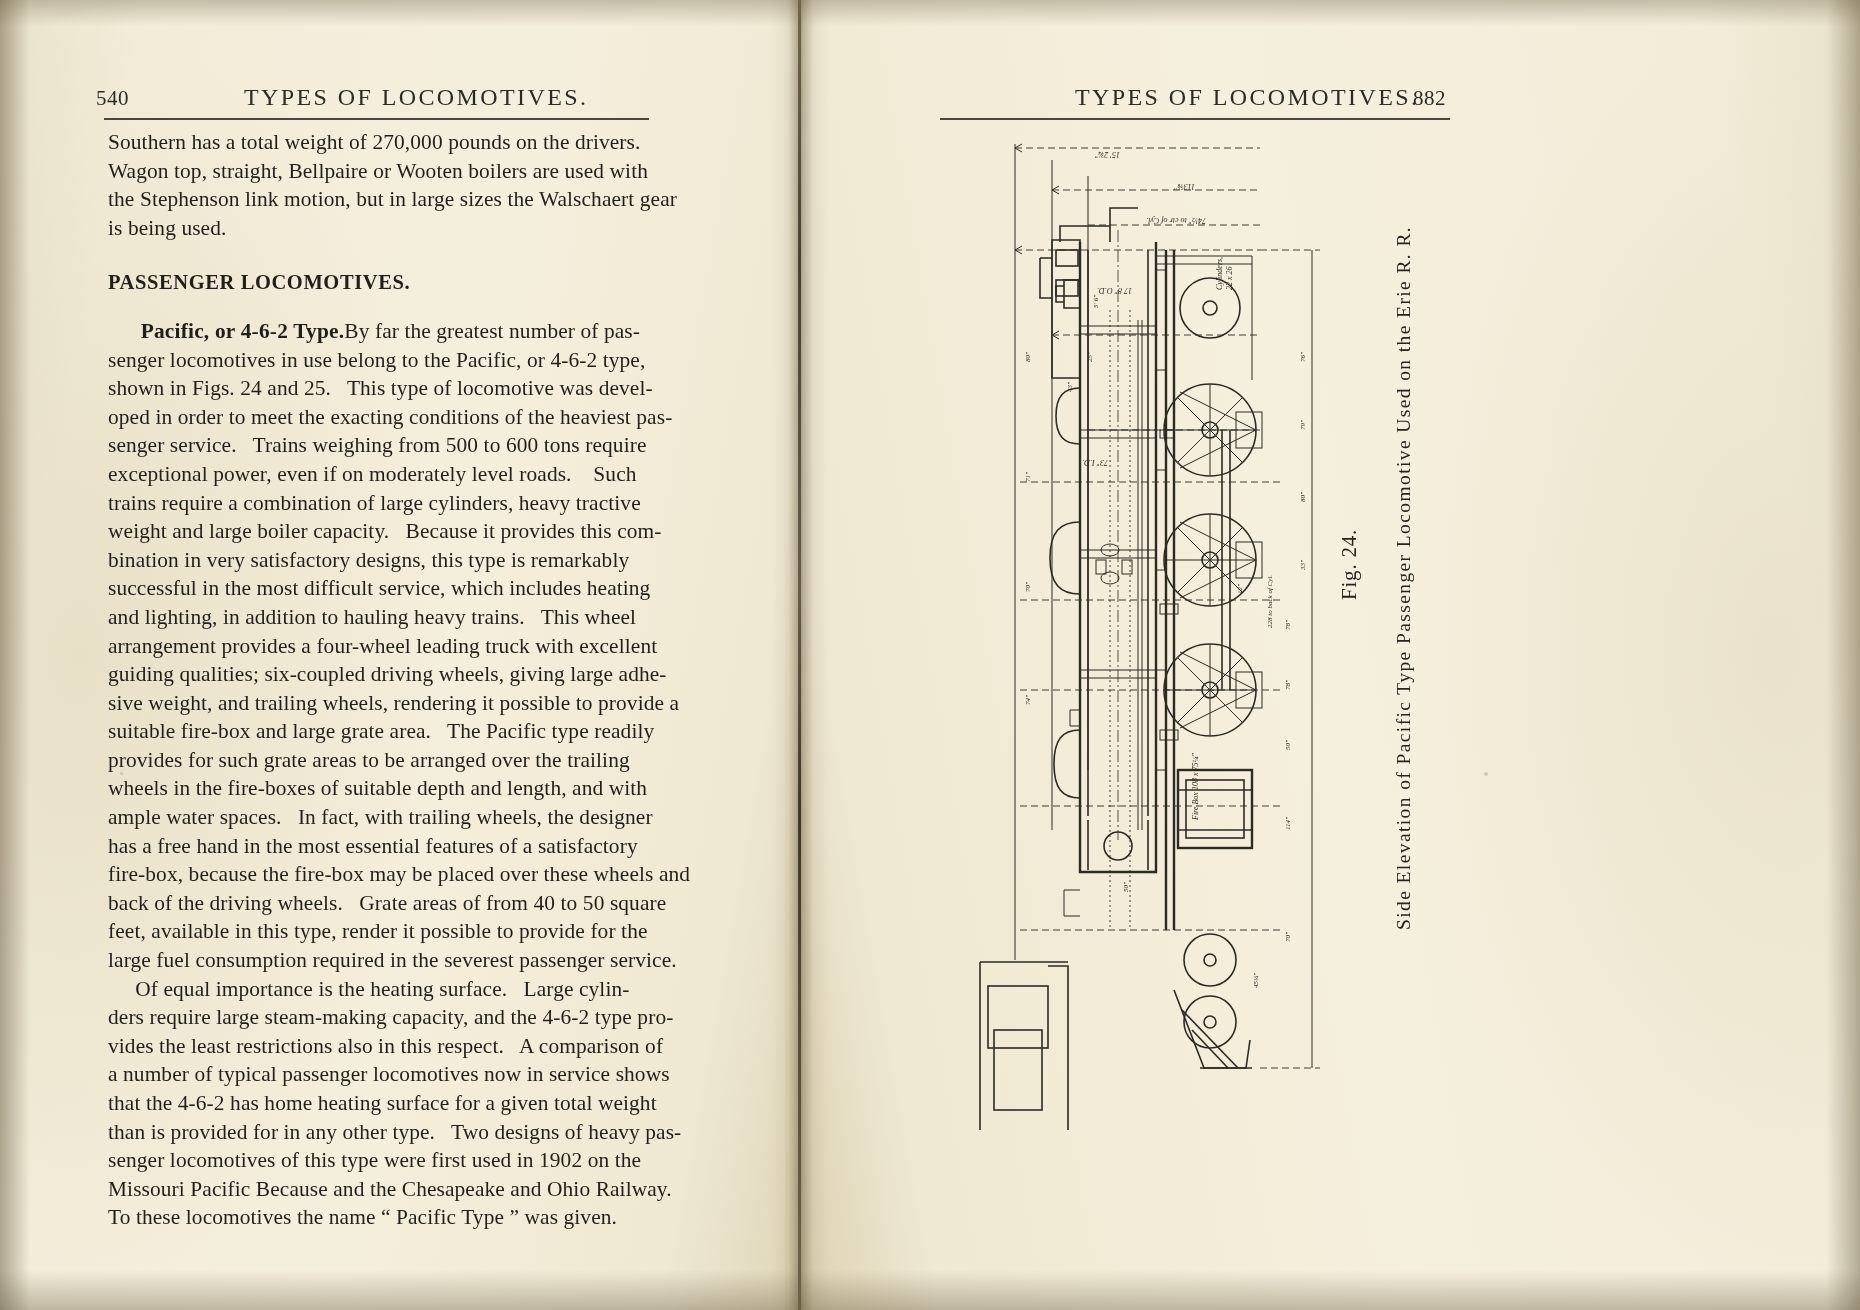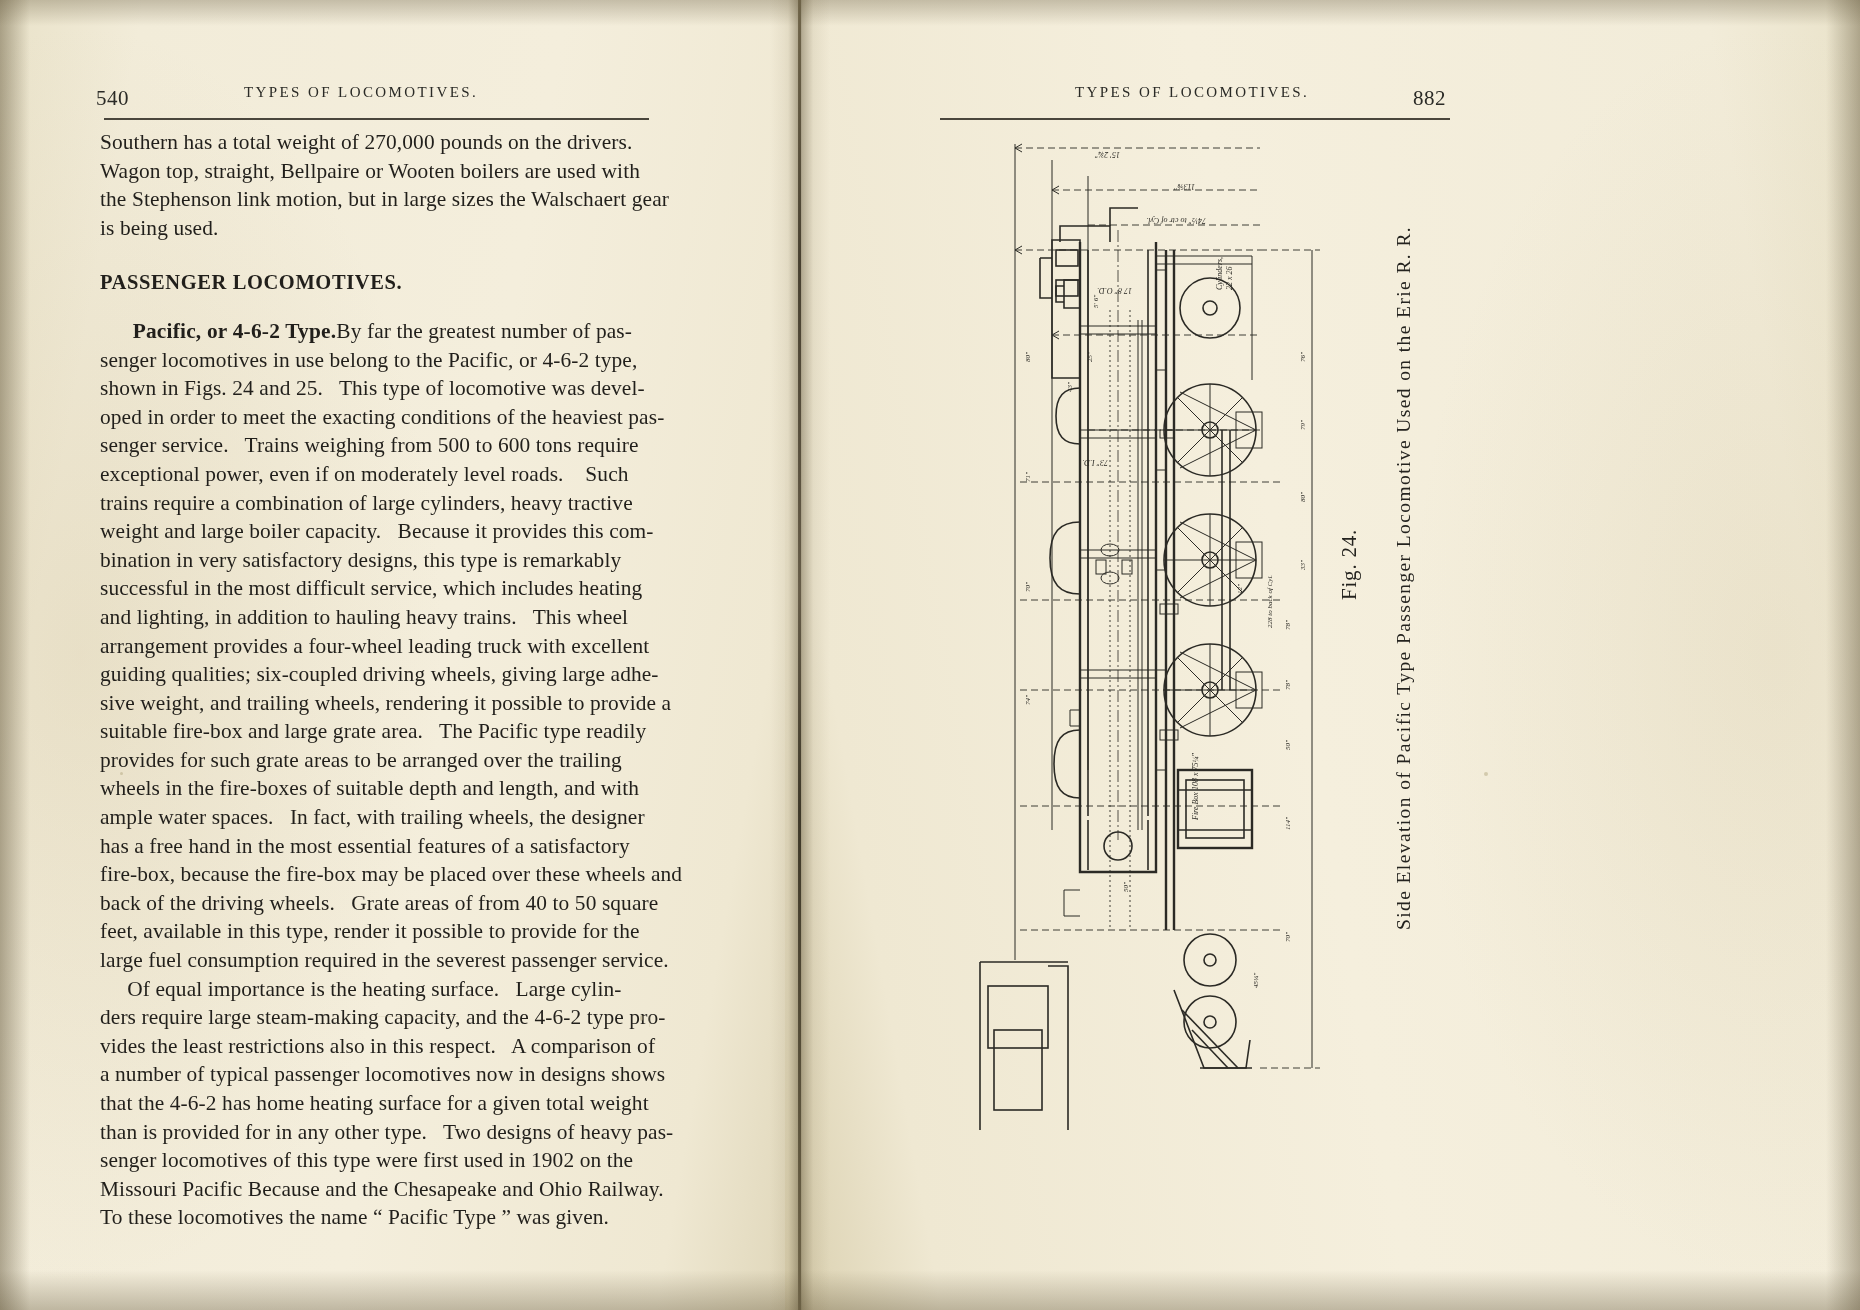--- a/index.html
+++ b/index.html
@@ -39,25 +39,25 @@
   .edge-dark.r{right:0;width:34px;background:linear-gradient(270deg,rgba(90,78,50,.42),rgba(90,78,50,0));}
   .edge-top{position:absolute;left:0;right:0;top:0;height:26px;background:linear-gradient(180deg,rgba(90,78,50,.30),rgba(90,78,50,0));}
   .edge-bot{position:absolute;left:0;right:0;bottom:0;height:40px;background:linear-gradient(0deg,rgba(90,78,50,.34),rgba(90,78,50,0));}
 
   
   .showthru{position:absolute;color:#b9ad88;opacity:.30;font-size:13px;letter-spacing:.5px;}
 
   
   .runhead{position:absolute;color:#2a2a26;}
   .folio{font-size:21px;letter-spacing:.5px;}
-  .runtitle{font-size:15px;letter-spacing:2.4px;}
+  .runtitle{font-size:24px;letter-spacing:2.4px;}
   .rule{position:absolute;height:2px;background:#4a463c;}
 
   
-  .col{position:absolute;left:100px;top:128px;width:545px;
+  .col{position:absolute;left:108px;top:128px;width:545px;
     color:#211f1b;font-size:21.4px;line-height:28.6px;letter-spacing:.1px;}
   .col p{margin:0;}
   .line{white-space:pre;display:block;}
   .xhead{display:block;text-align:left;font-weight:bold;letter-spacing:.6px;
     font-size:20.5px;margin:26px 0 20px 0;}
   .runin{font-weight:bold;letter-spacing:.2px;}
 
   
   .figwrap{position:absolute;left:960px;top:130px;width:430px;height:1000px;}
   .figcanvas{position:absolute;left:0;top:0;}
@@ -121,21 +121,21 @@
       <span class="line">fire-box, because the fire-box may be placed over these wheels and</span>
       <span class="line">back of the driving wheels.   Grate areas of from 40 to 50 square</span>
       <span class="line">feet, available in this type, render it possible to provide for the</span>
       <span class="line">large fuel consumption required in the severest passenger service.</span>
     </p>
 
     <p>
       <span class="line">     <span>Of equal importance is the heating surface.   Large cylin-</span></span>
       <span class="line">ders require large steam-making capacity, and the 4-6-2 type pro-</span>
       <span class="line">vides the least restrictions also in this respect.   A comparison of</span>
-      <span class="line">a number of typical passenger locomotives now in designs shows</span>
+      <span class="line">a number of typical passenger locomotives now in service shows</span>
       <span class="line">that the 4-6-2 has home heating surface for a given total weight</span>
       <span class="line">than is provided for in any other type.   Two designs of heavy pas-</span>
       <span class="line">senger locomotives of this type were first used in 1902 on the</span>
       <span class="line">Missouri Pacific Because and the Chesapeake and Ohio Railway.</span>
       <span class="line">To these locomotives the name “ Pacific Type ” was given.</span>
     </p>
   </div>
 
   <div class="showthru" style="left:360px;top:995px;margin-top:8px;">______________</div>
   <div class="showthru" style="left:648px;top:1012px;">|</div>

